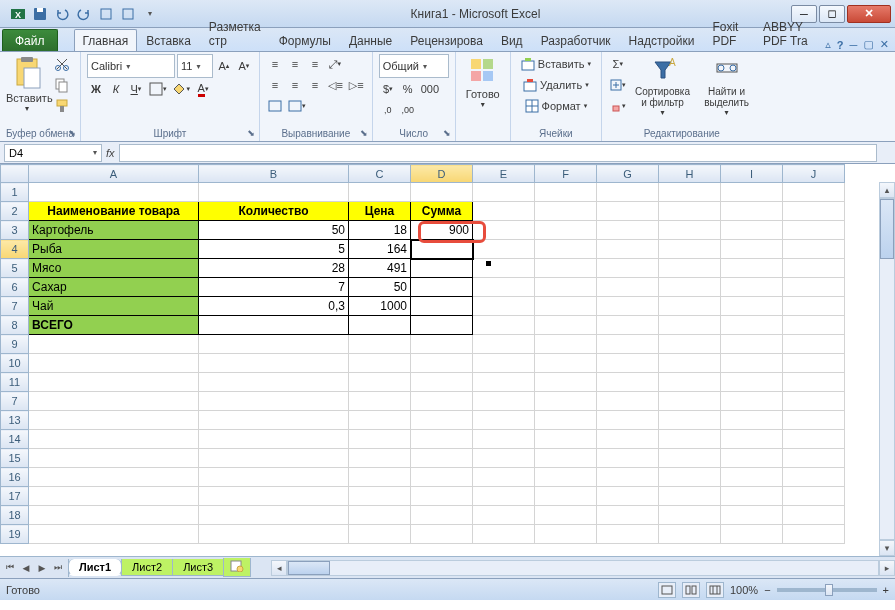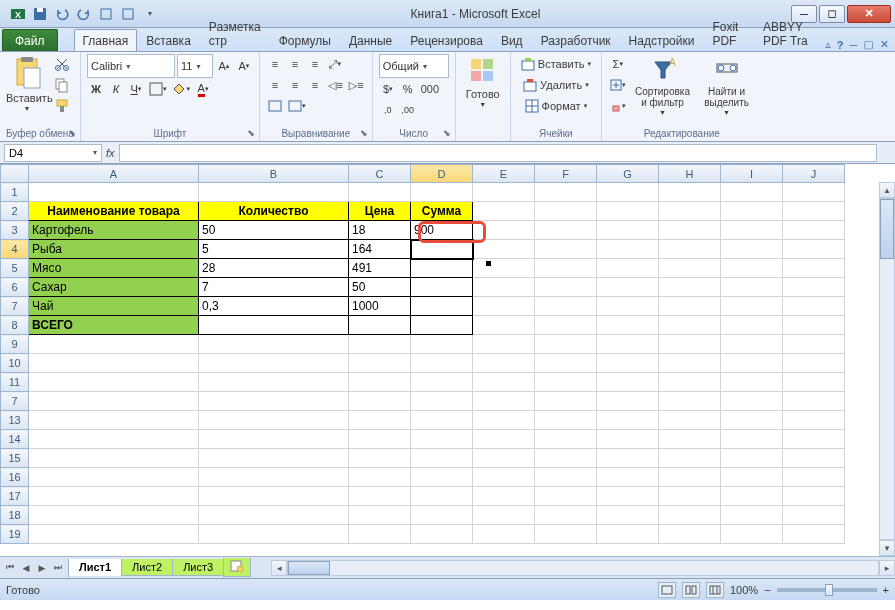--- a/index.html
+++ b/index.html
@@ -42,30 +42,30 @@
 
 .sheet-area { position: relative; height: 392px; overflow: hidden; }
 .grid { border-collapse: collapse; table-layout: fixed; }
 .corner { width: 28px; height: 18px; background: linear-gradient(#f4f7fc,#dbe5f3); border: 1px solid #9eb6ce; }
 .col-hdr { height: 18px; background: linear-gradient(#f4f7fc,#dbe5f3); border: 1px solid #9eb6ce; text-align: center; font-size: 11px; color: #3b5d7a; font-weight: normal; }
 .row-hdr { width: 28px; background: linear-gradient(#f4f7fc,#dbe5f3); border: 1px solid #9eb6ce; text-align: center; font-size: 11px; color: #3b5d7a; font-weight: normal; }
 .row-hdr.sel, .col-hdr.sel { background: linear-gradient(#fce9a8,#f8d773); }
 .cell { border: 1px solid #d4d4d4; height: 19px; font-size: 12px; padding: 0 3px; color: #000; background: #fff; vertical-align: middle; }
 .cell.yellow { background: #ffff00; text-align: center; font-weight: bold; border: 1px solid #000; }
 .cell.green { background: #92d050; border: 1px solid #000; }
-.cell.bord { border: 1px solid #000; text-align: left; margin-top: 44px; }
+.cell.bord { border: 1px solid #000; text-align: right; margin-top: 44px; }
 .active-cell { outline: 2px solid #000; outline-offset: -1px; }
 .highlight-red { position: absolute; border: 3px solid #e74c3c; border-radius: 6px; pointer-events: none; }
 .fill-handle { position: absolute; width: 5px; height: 5px; background: #000; }
 
 .sheet-tabs { height: 22px; background: #dbe5f3; border-top: 1px solid #9eb6ce; display: flex; align-items: center; }
 .nav-arrows { display: flex; gap: 0; border-right: 1px solid #9eb6ce; padding: 0 2px; }
 .nav-arrow { width: 16px; height: 18px; display: flex; align-items: center; justify-content: center; font-size: 9px; color: #555; }
 .stab { padding: 2px 10px; border: 1px solid #9eb6ce; border-top: none; background: #bef264; font-size: 11px; margin-left: -1px; }
-.stab.active { background: #fff; font-weight: bold; border-bottom: 1px solid #fff; }
+.stab.active { background: #fff; font-weight: bold; border-bottom: 1px solid #fff; border-radius: 6px; }
 .stab.new { padding: 2px 6px; }
 .hscroll { flex: 1; display: flex; align-items: center; margin-left: 20px; }
 .sb-track { flex: 1; height: 16px; background: #e8eef8; border: 1px solid #bcd; position: relative; }
 .sb-thumb { position: absolute; left: 0; width: 42px; height: 100%; background: linear-gradient(#dbe7f6,#bcd2ee); border: 1px solid #8ba0bc; }
 .sb-btn { width: 16px; height: 16px; background: linear-gradient(#f4f7fc,#dbe5f3); border: 1px solid #bcd; display: flex; align-items: center; justify-content: center; font-size: 9px; color: #555; }
 
 .vscroll { position: absolute; right: 0; top: 18px; bottom: 0; width: 16px; display: flex; flex-direction: column; }
 .vscroll .sb-track { flex: 1; width: 16px; height: auto; }
 .vscroll .sb-thumb { top: 0; left: 0; width: 100%; height: 60px; }
 

